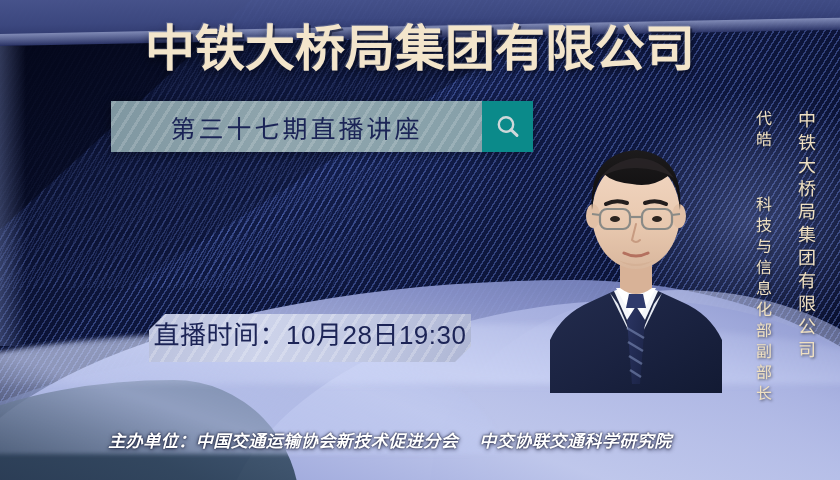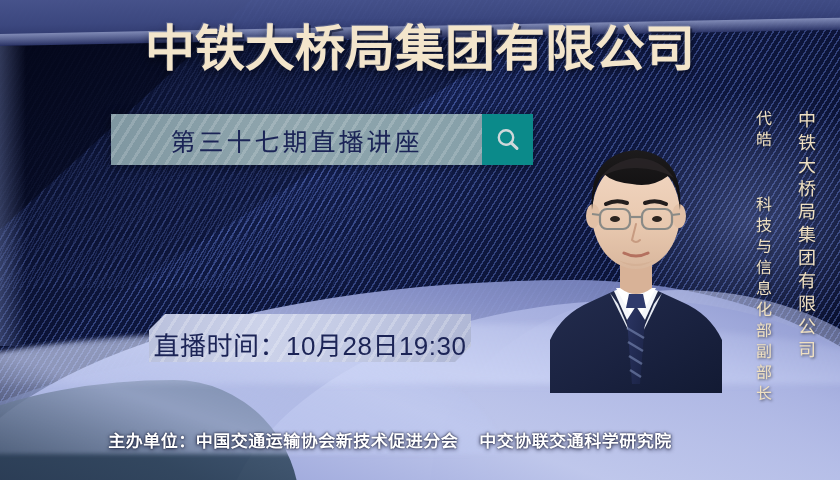--- a/index.html
+++ b/index.html
@@ -183,21 +183,21 @@
     text-shadow:
        2px 2px 0 rgba(10,14,40,.55),
       -1px -1px 0 rgba(255,255,255,.18),
        0 4px 10px rgba(0,0,0,.45);
     white-space: nowrap;
   }
 
   
   .episode-bar {
     position: absolute;
-    left: 111px; top: 114px;
+    left: 111px; top: 101px;
     width: 422px; height: 51px;
     display: flex;
     align-items: stretch;
     box-shadow: 0 2px 10px rgba(0,0,0,.35);
   }
   .episode-bar .ep-label {
     flex: 1;
     position: relative;
     background: linear-gradient(100deg, #7f97a1 0%, #8fa5ad 45%, #86a0a9 100%);
     display: flex;
@@ -252,21 +252,21 @@
   .lecture-title .line2 { display: block; }
 
   
   .time-pill {
     position: absolute;
     left: 149px; top: 314px;
     width: 322px; height: 48px;
     background: linear-gradient(103deg, #b9c0dc 0%, #cdd3ea 35%, #c3cae4 62%, #aeb6d4 100%);
     clip-path: polygon(16px 0, 100% 0, 100% calc(100% - 16px), calc(100% - 16px) 100%, 0 100%, 0 16px);
     display: flex;
-    align-items: flex-end;
+    align-items: flex-start;
     justify-content: center;
     box-shadow: 0 3px 10px rgba(0,0,0,.35);
     overflow: hidden;
   }
   .time-pill::after {
     content: "";
     position: absolute;
     inset: 0;
     background-image: repeating-linear-gradient(
       -58deg,
@@ -322,20 +322,21 @@
     position: absolute;
     left: 0; top: 427px;
     width: 780px;
     text-align: center;
     font-size: 17px;
     font-weight: 700;
     letter-spacing: 0.5px;
     color: #ffffff;
     text-shadow: 0 1px 4px rgba(8,12,40,.85), 0 0 2px rgba(8,12,40,.9);
     white-space: pre;
+    font-style: italic;
   }
 </style>
 </head>
 <body>
 
 <div id="poster">
 
   <div class="bg-base"></div>
   <div class="bg-stripes"></div>
   <div class="bg-stripes-2"></div>

